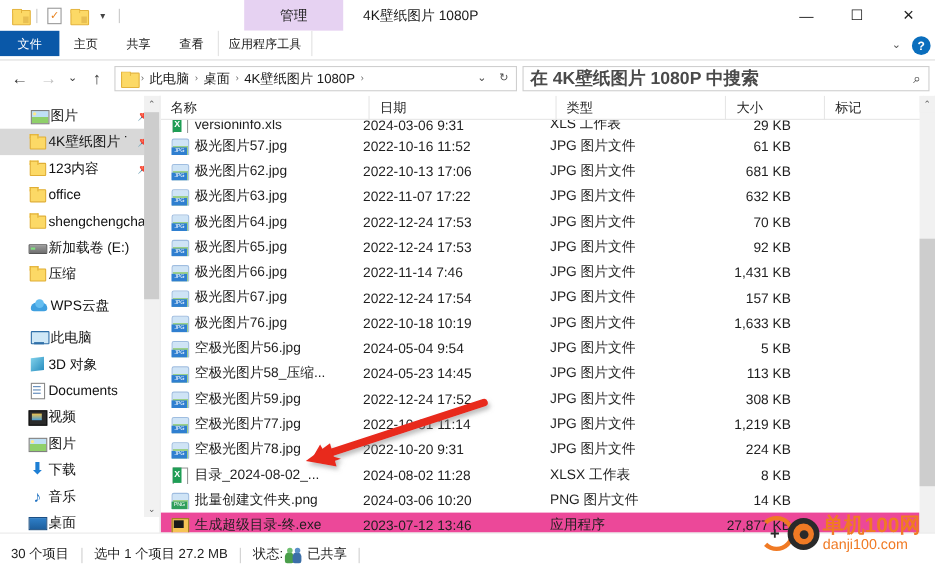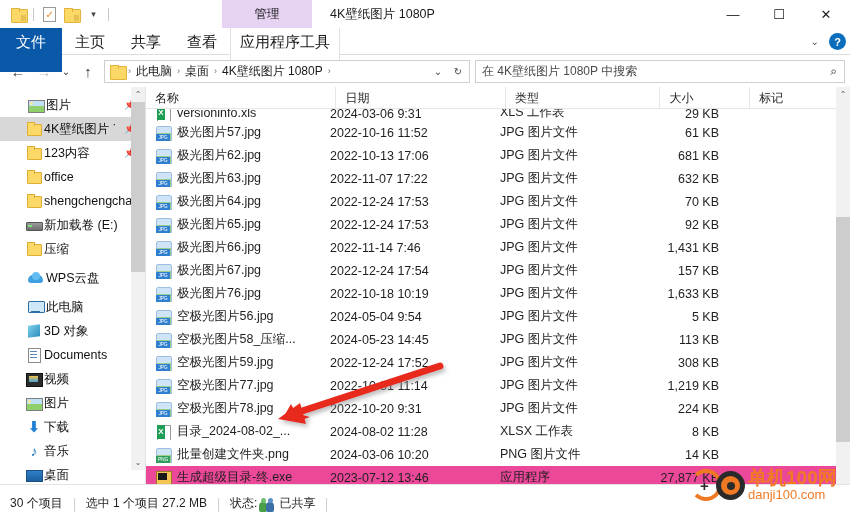--- a/index.html
+++ b/index.html
@@ -44,21 +44,21 @@
   
   .mgmt-tab{
     position:absolute; left:222px; top:0px; width:90px; height:28px;
     background:#e6d2f2; color:#1f1f1f; font-size:12.5px;
     display:flex; align-items:center; justify-content:center;
   }
 
   
   .ribbon{ position:relative; height:27px; background:#fff; display:flex; align-items:stretch;
            border-bottom:1px solid #dcdcdc; }
-  .tab{ height:44px; line-height:27px; padding:0 13px; font-size:15px; color:#1a1a1a; }
+  .tab{ height:23px; line-height:27px; padding:0 13px; font-size:11px; color:#1a1a1a; }
   .tab.file{ background:#0a58a8; color:#fff; padding:0 16px; }
   .tab.app-tools{ border-left:1px solid #e1e1e1; border-right:1px solid #e1e1e1;
                   background:#fff; padding:0 9px; }
   .ribbon-right{ position:absolute; right:4px; top:0; height:27px; display:flex; align-items:center; gap:6px; }
   .chev{ font-size:10px; color:#555; padding:0 4px; }
   .help{ width:17px; height:17px; border-radius:50%; background:#0a6ebd; color:#fff;
          font-size:11px; font-weight:bold; display:flex; align-items:center; justify-content:center; }
 
   
   .addrbar{ height:32px; display:flex; align-items:center; padding:0 5px; gap:0; background:#fff; }
@@ -72,21 +72,21 @@
   }
   .crumb{ font-size:12px; color:#1a1a1a; padding:0 4px; line-height:21px; }
   .crumb-sep{ font-size:9px; color:#6a6a6a; padding:0 1px; }
   .crumb-folder{ margin:0 2px 0 2px; }
   .crumb-right{ position:absolute; right:2px; top:0; display:flex; align-items:center; height:21px; gap:2px; }
   .cb-ico{ width:18px; text-align:center; font-size:10px; color:#4a4a4a; }
   .searchbox{
     width:370px; height:23px; border:1px solid #cfcfcf; background:#fff; margin-left:5px;
     display:flex; align-items:center; padding:0 6px; position:relative;
   }
-  .searchbox .ph{ font-size:12px; color:#4a4a4a; }
+  .searchbox .ph{ font-size:16px; color:#4a4a4a;font-weight:bold; }
   .searchbox .mag{ position:absolute; right:7px; top:3px; font-size:12px; color:#3a3a3a; }
 
   
   .content{ position:relative; height:397px; display:flex; }
 
   
   .sidebar{ width:145px; height:397px; background:#fff; position:relative; overflow:hidden;
             padding-top:6px; }
   .nav-item{ height:24px; display:flex; align-items:center; gap:2px; padding-left:10px;
              font-size:12.5px; color:#111; position:relative; white-space:nowrap; }

